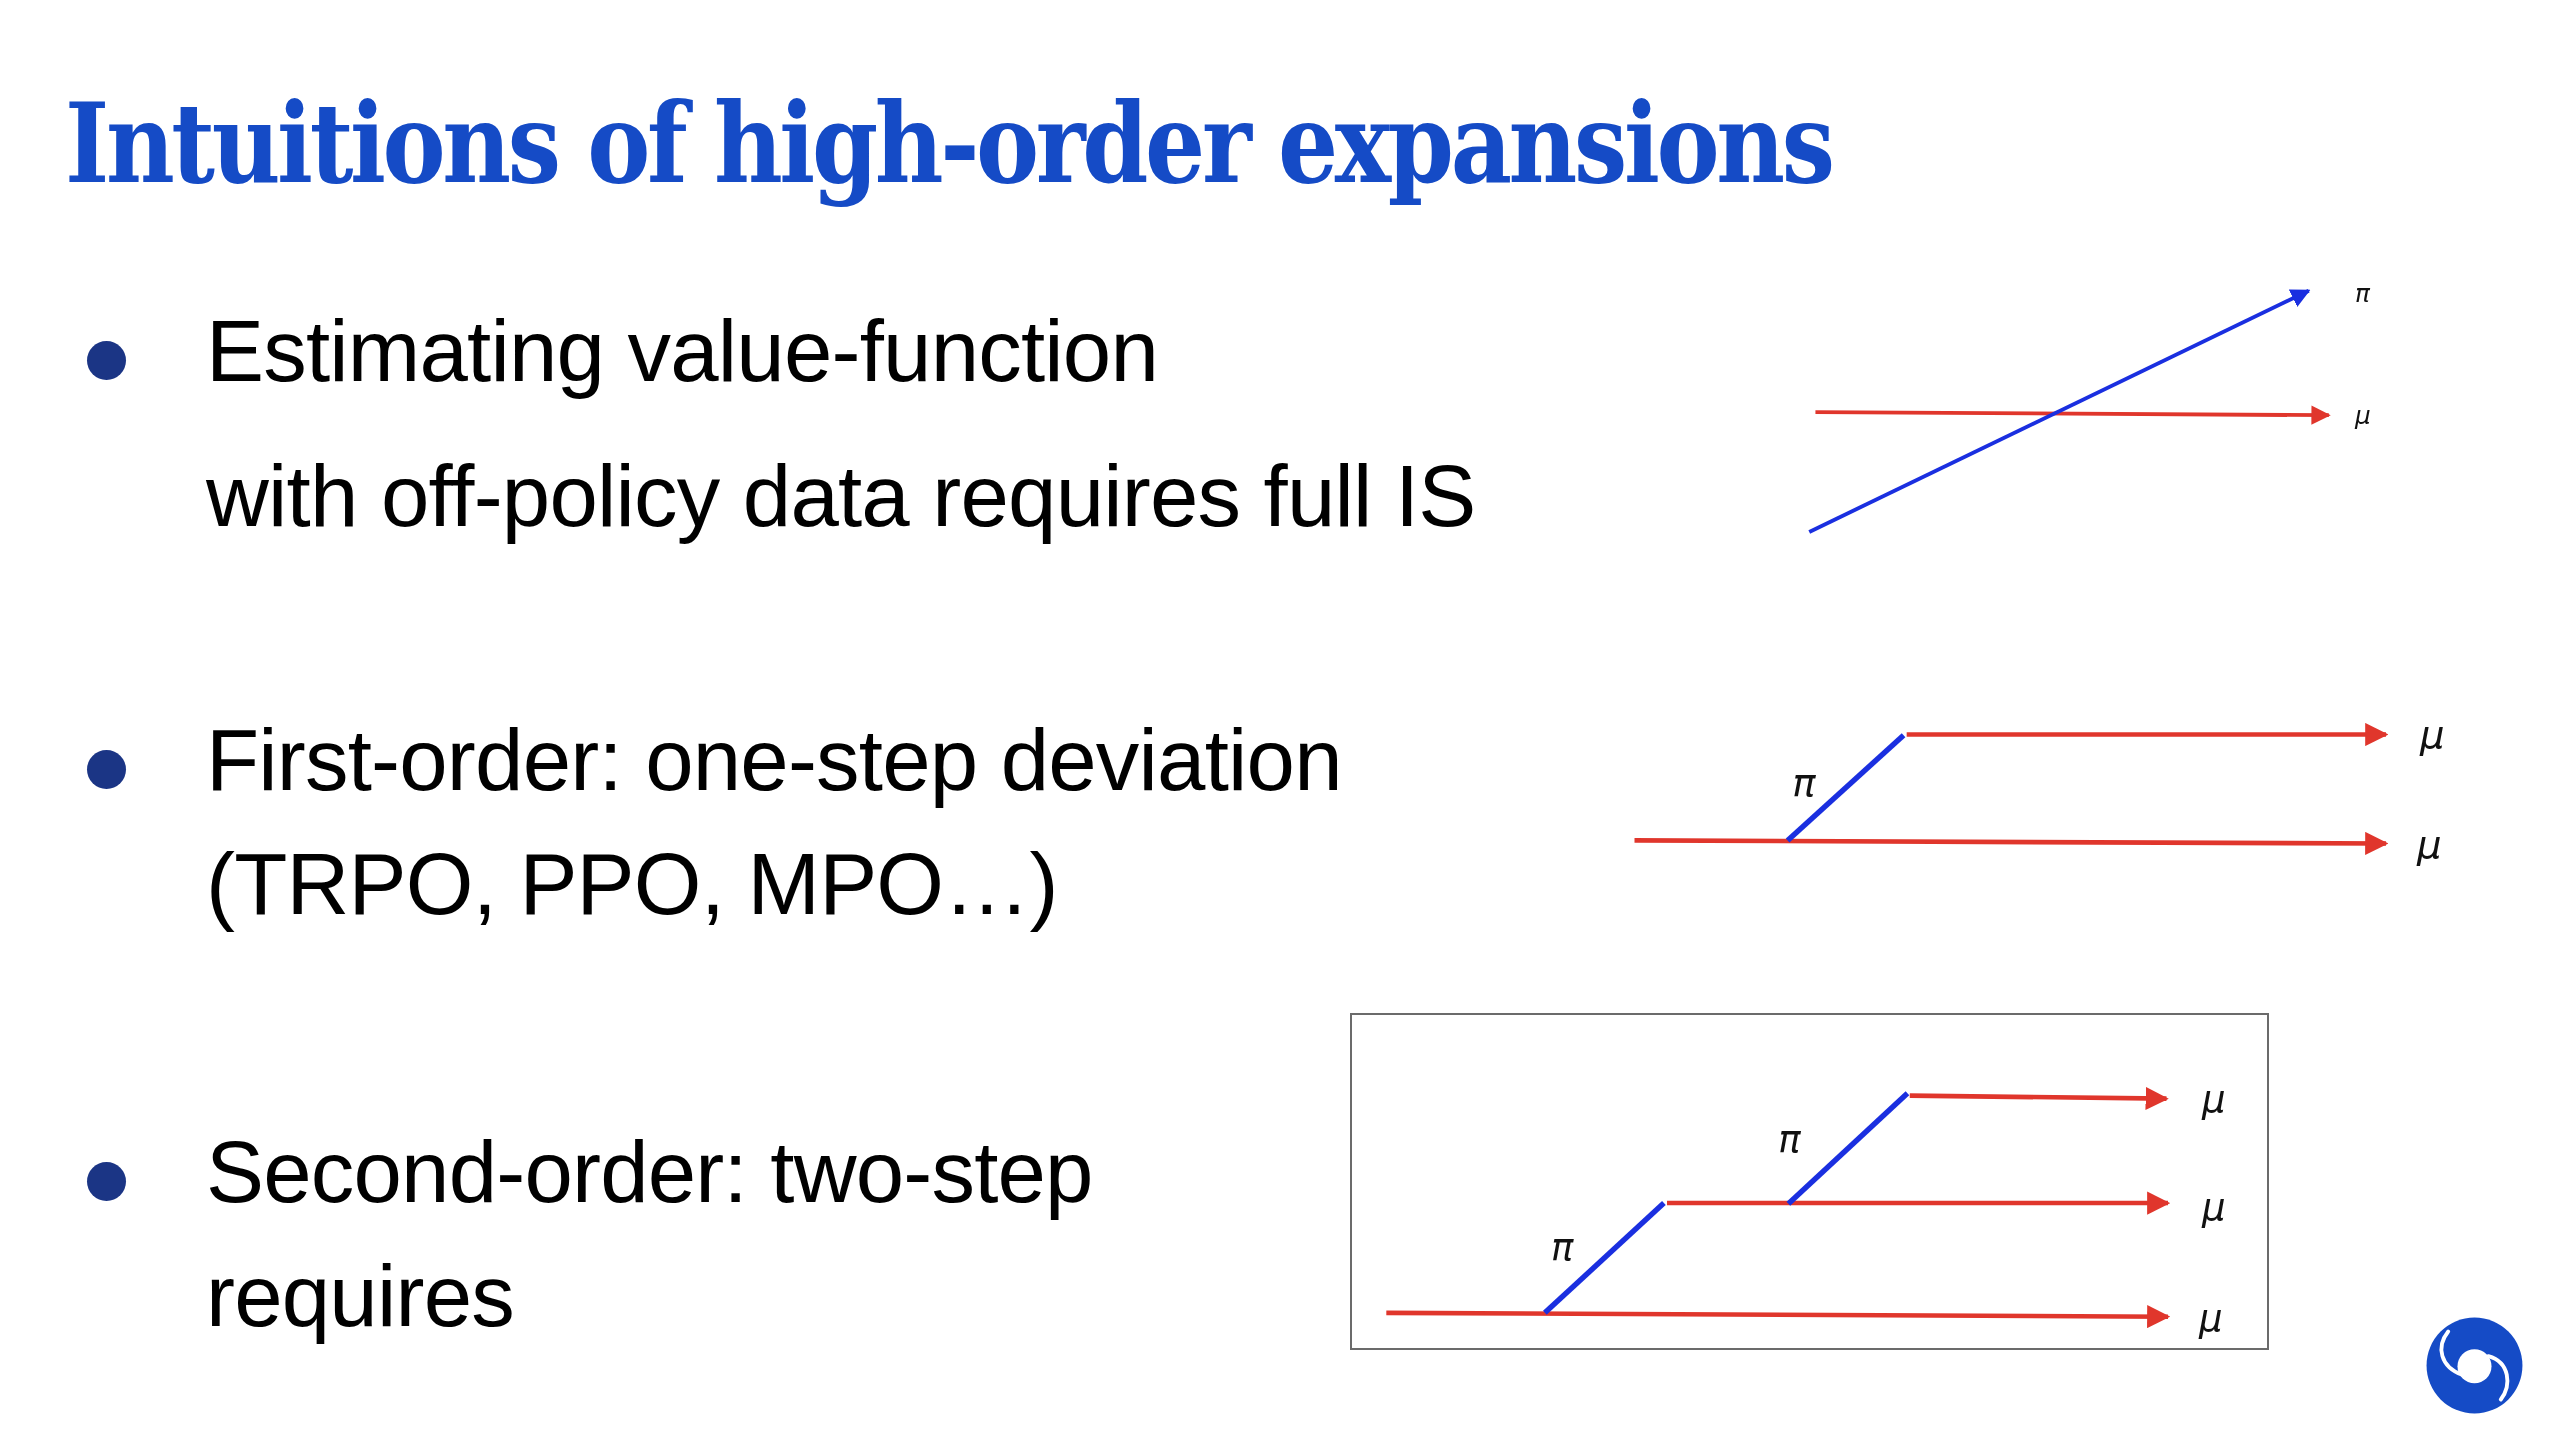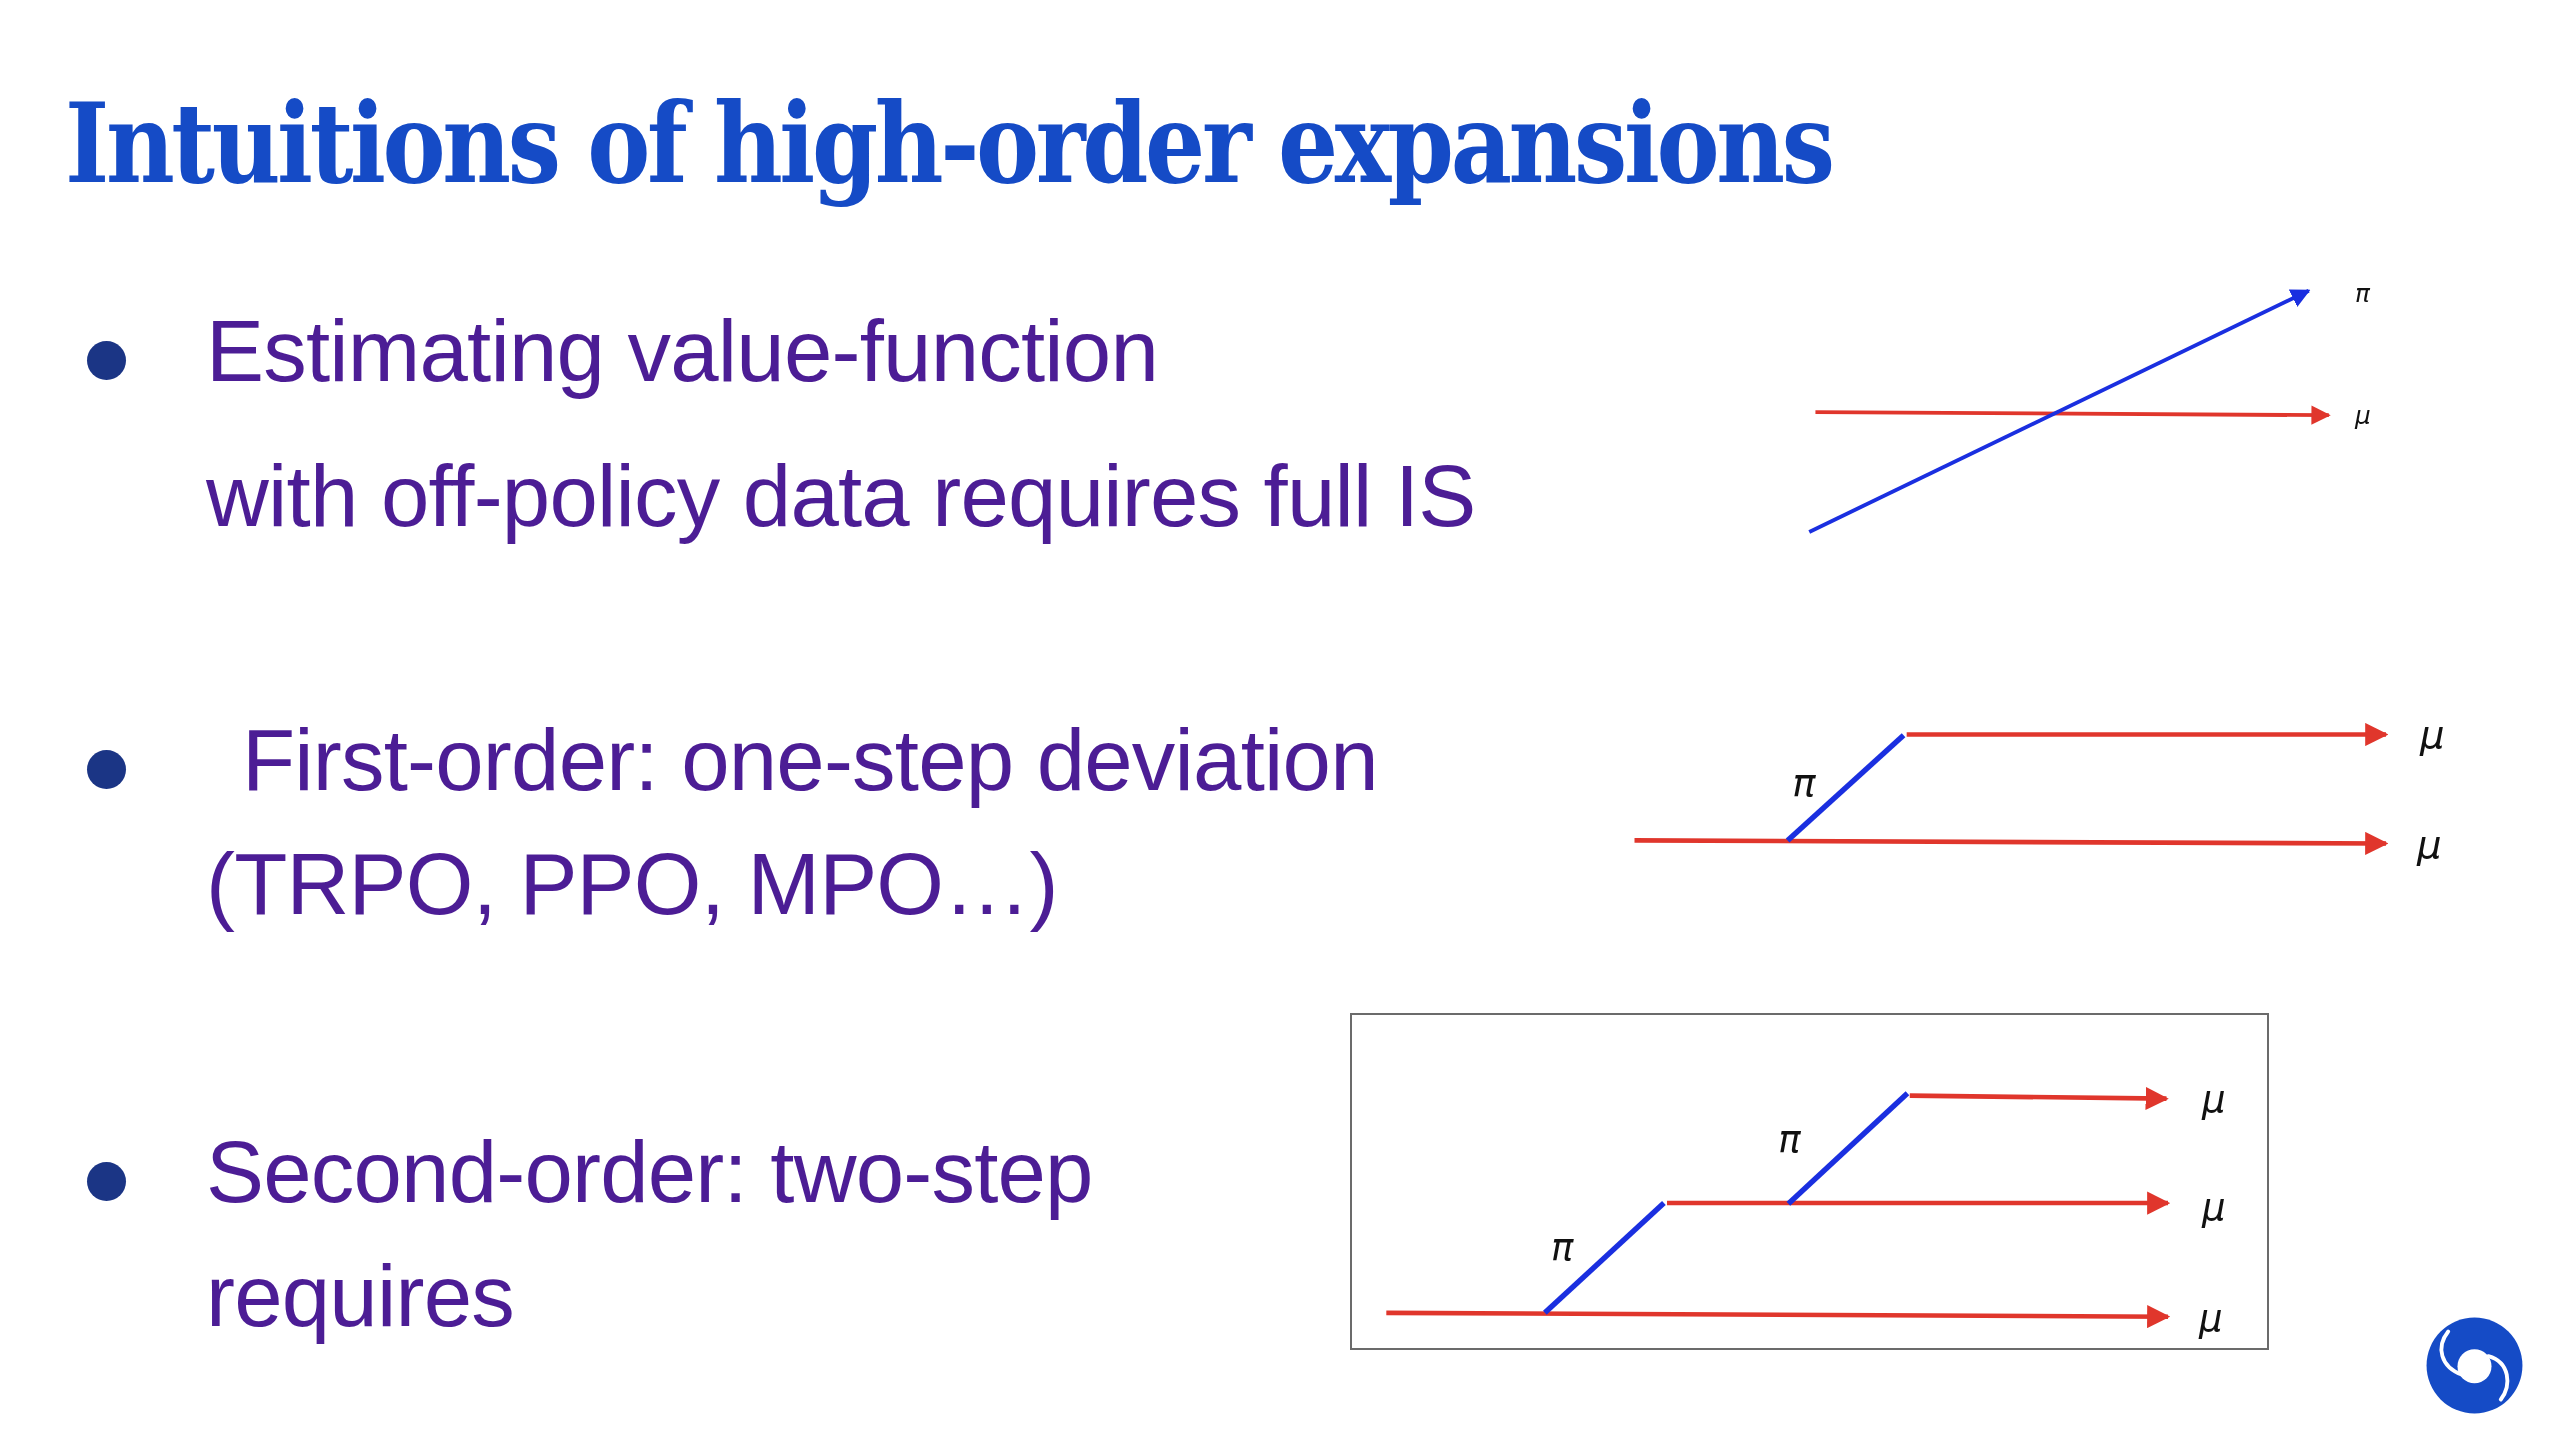--- a/index.html
+++ b/index.html
@@ -11,41 +11,41 @@
     color: #154bc6; white-space: nowrap; letter-spacing: -3.9px;
     transform-origin: left center; transform: scaleX(0.86);
   }
   .dot {
     position: absolute; left: 87px; width: 39px; height: 39px; border-radius: 50%;
     background: #1b3585;
   }
   .line {
     position: absolute; left: 206px; white-space: nowrap;
     font-family: "Liberation Sans", "DejaVu Sans", sans-serif;
-    font-size: 87px; line-height: 87px; color: #4c1d95; letter-spacing: -0.8px;
+    font-size: 87px; line-height: 87px; color: #000000; letter-spacing: -0.8px;
   }
   .diagram { position: absolute; left: 0; top: 0; }
   .boxed { position: absolute; left: 1350px; top: 1013px; width: 919px; height: 337px;
            border: 2.3px solid #6b6b6b; box-sizing: border-box; }
   .logo { position: absolute; left: 2425px; top: 1316px; width: 99px; height: 99px; }
 </style>
 </head>
 <body>
 
 <div class="title">Intuitions of high-order expansions</div>
 
 <div>
   <div class="dot" style="top:341px;"></div>
   <div class="line" style="top:307px;">Estimating value-function</div>
   <div class="line" style="top:431px;margin-top:21px;">with off-policy data requires full IS</div>
 </div>
 
 <div>
   <div class="dot" style="top:750px;"></div>
-  <div class="line" style="top:716px;margin-left:36px;">First-order: one-step deviation</div>
+  <div class="line" style="top:716px;">First-order: one-step deviation</div>
   <div class="line" style="top:840px;text-align:center;">(TRPO, PPO, MPO…)</div>
 </div>
 
 <div>
   <div class="dot" style="top:1162px;"></div>
   <div class="line" style="top:1128px;text-align:center;">Second-order: two-step</div>
   <div class="line" style="top:1252px;">requires</div>
 </div>
 
 <div class="boxed"></div>

